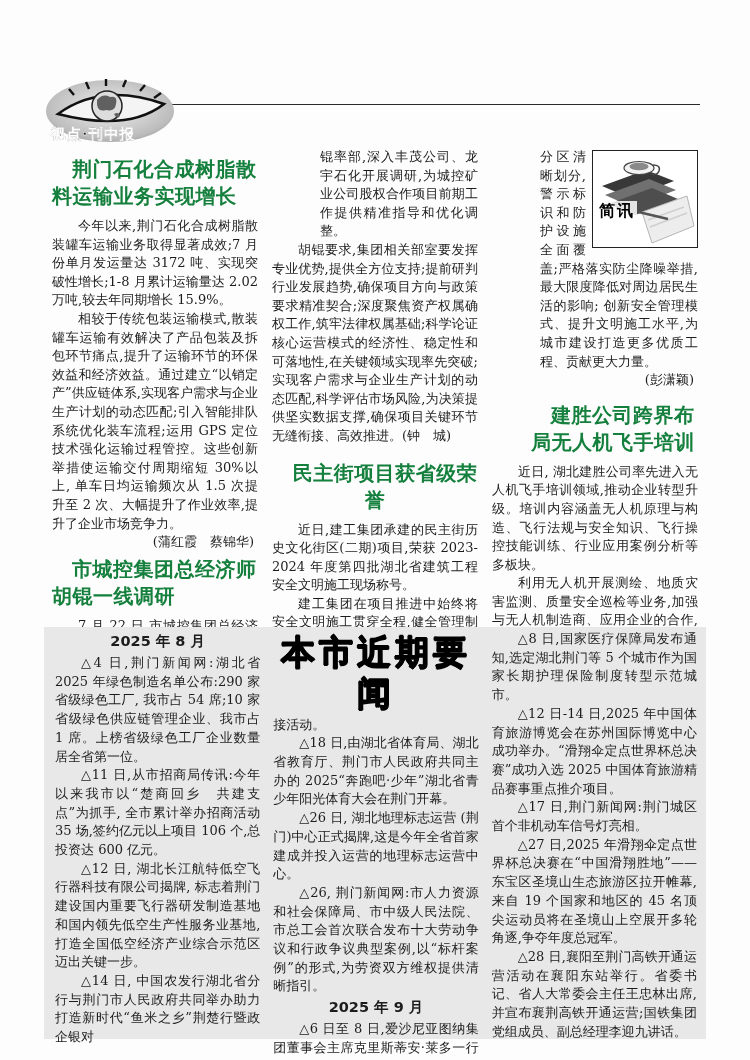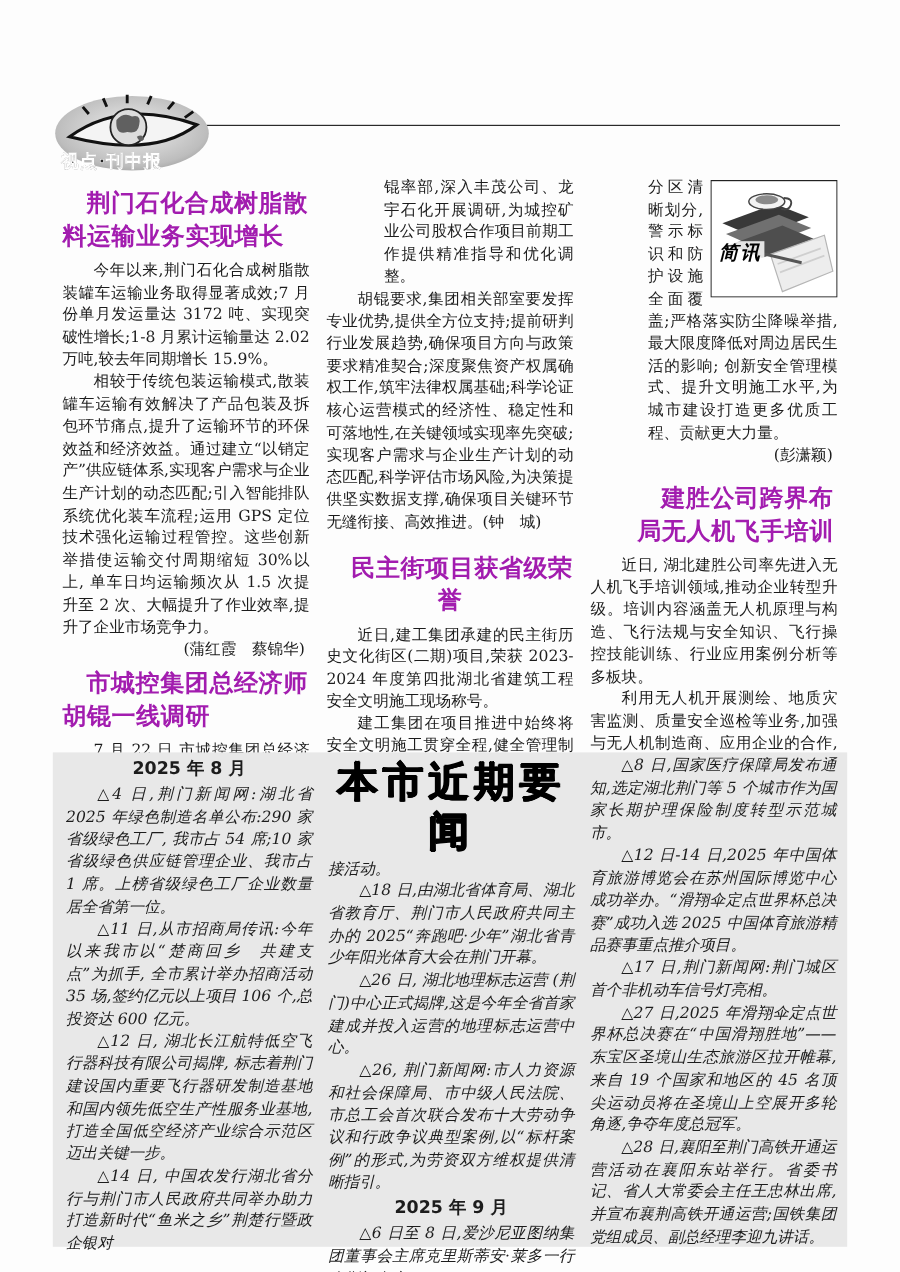--- a/index.html
+++ b/index.html
@@ -22,57 +22,57 @@
     font-family:"DejaVu Sans", sans-serif; font-weight:bold; font-size:15px; color:#111;
   }
   .page-no { font-family:"DejaVu Serif", serif; font-size:31px; font-style:italic; font-weight:bold; line-height:1; }
 
   
   .columns { position:absolute; left:52px; top:148px; width:646px; display:flex; gap:14px; }
   .col { width:206px; }
   h2.headline {
     font-family:"DejaVu Sans", sans-serif;
     font-weight:bold; font-size:20px; line-height:27px;
-    text-indent:20px; letter-spacing:0.5px; color:#a21caf;
+    text-indent:20px; letter-spacing:0.5px; color:#15803d;
     margin:4px 0 7px;
   }
   h2.first { margin-top:8px; }
   p.body { font-size:13px; line-height:18.6px; text-align:justify; text-indent:2em; }
   p.cont { text-indent:0;margin-left:48px; }
   .byline { font-size:13px; line-height:18.6px; text-align:right; clear:both; padding-right:4px; }
 
   
   .photo {
     float:right; width:106px; height:98px;
     margin:2px 0 4px 6px; position:relative; display:block;
   }
   .photo-label {
     position:absolute; left:5px; bottom:26px;
     font-family:"DejaVu Sans", sans-serif; font-weight:bold; font-size:16px;
-    background:rgba(255,255,255,0.85); padding:0 2px; color:#000; letter-spacing:2px;font-style:italic;
+    background:rgba(255,255,255,0.85); padding:0 2px; color:#000; letter-spacing:2px;
   }
 
   
   .news-box {
     position:absolute; left:44px; top:627px; width:662px; height:412px;
     background:#e8e8e8; padding:3px 9px 10px 11px;
     display:flex; gap:13px;
   }
   .news-col { width:210px; font-size:13px; }
   .news-title {
     font-family:Liberation Sans, sans-serif; font-weight:900;
     font-size:34px; line-height:1.2; letter-spacing:4px; text-align:center;
     color:#000; margin:2px 0 2px;
     text-shadow:0.7px 0 currentColor, -0.7px 0 currentColor, 0 0.7px currentColor, 0 -0.7px currentColor;
   }
   .month-head {
     font-family:"DejaVu Sans", sans-serif; font-weight:bold;
     font-size:14.5px; text-align:center; line-height:20px; margin:1px 0 3px;
   }
-  .news-item { line-height:18.7px; text-align:justify; text-indent:2em;font-style:italic; }
+  .news-item { line-height:18.7px; text-align:justify; text-indent:2em; }
 </style>
 </head>
 <body>
 
 <div class="page">
 
   <div class="masthead-rule"></div>
 
   <svg class="logo" viewBox="0 0 132 70">
     <defs>

